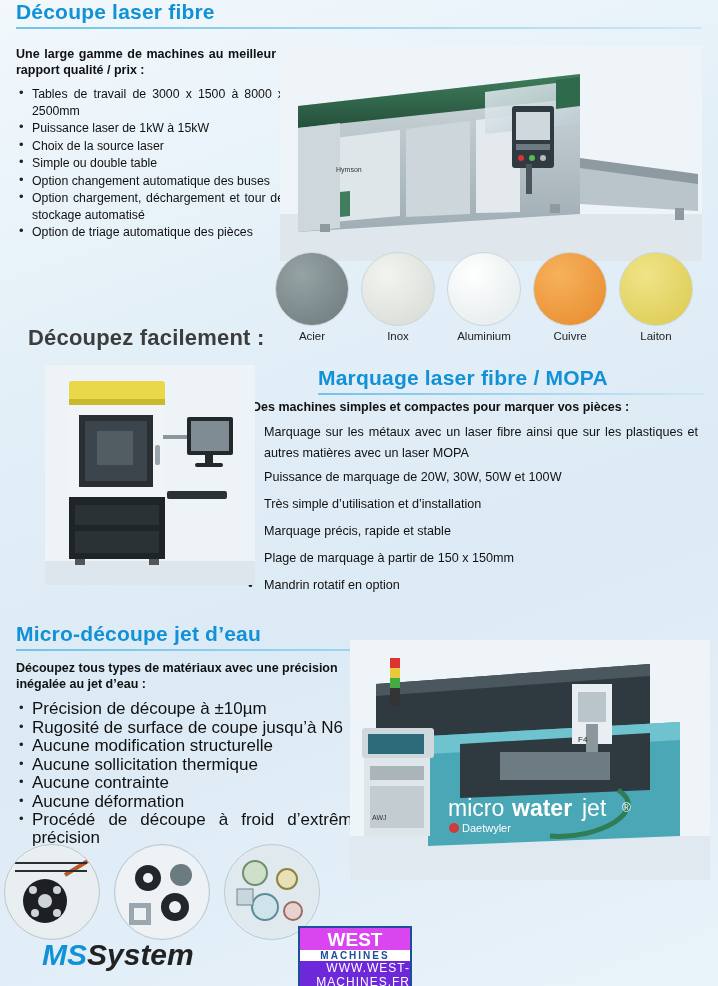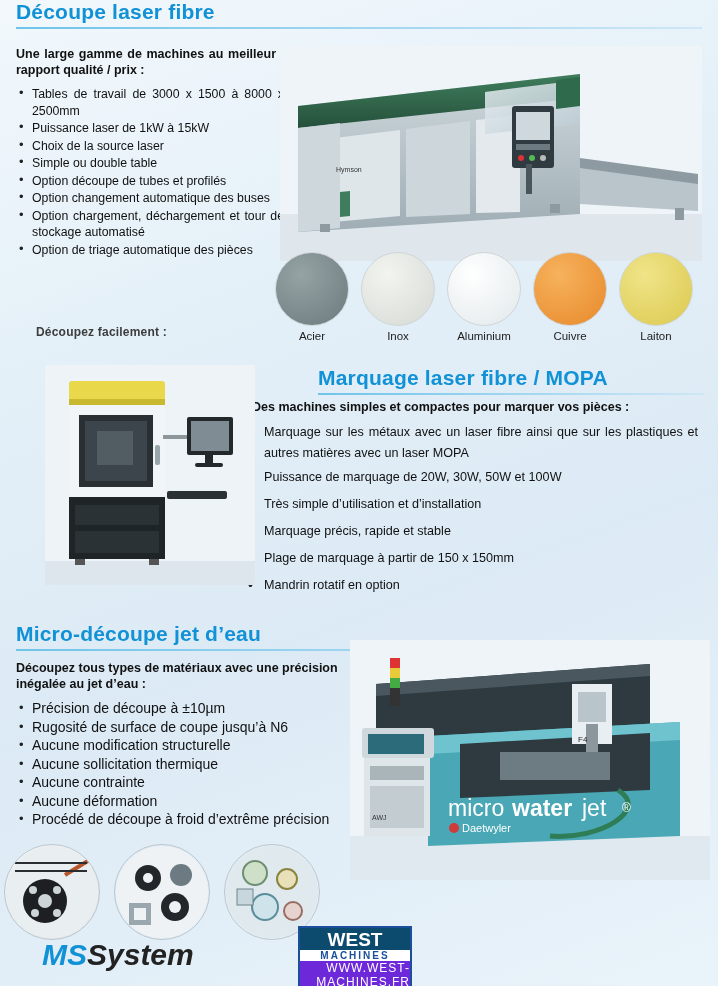--- a/index.html
+++ b/index.html
@@ -45,29 +45,29 @@
   #sec2-list{position:absolute;left:246px;top:102px;width:452px;}
   #sec2-list li{padding-left:18px;font-size:12.6px;line-height:27px;margin:0;}
   #sec2-list li:before{left:2px;top:0;font-size:14px;}
   #marker-machine{position:absolute;left:45px;top:45px;width:210px;height:220px;}
 
   
   #sec3{position:absolute;left:0;top:612px;width:718px;height:374px;}
   #sec3-title{position:absolute;left:16px;top:10px;width:686px;}
   #sec3-intro{position:absolute;left:16px;top:48px;width:330px;font-size:12.5px;line-height:16px;font-weight:bold;}
   #sec3-list{position:absolute;left:16px;top:88px;width:346px;}
-  #sec3-list li{font-size:14px;line-height:17.5px;}
+  #sec3-list li{font-size:17px;line-height:17.5px;}
   #wjet{position:absolute;left:350px;top:28px;width:360px;height:240px;}
   #samples{position:absolute;left:4px;top:232px;width:340px;height:96px;display:flex;gap:14px;}
   .sample{width:94px;height:94px;border-radius:50%;overflow:hidden;border:1px solid #bcc6cc;}
   #brand{position:absolute;left:18px;top:326px;font-size:30px;font-weight:bold;font-style:italic;margin-left:24px;}
   #brand .b1{color:#1191d6;}
   #brand .b2{color:#222;}
   #westlogo{position:absolute;left:298px;top:926px;width:110px;height:56px;}
-  .wl-top{background:#0c4a6e;color:#fff;font-weight:bold;font-size:19px;text-align:center;line-height:20px;padding-top:2px;}
+  .wl-top{background:#d946ef;color:#fff;font-weight:bold;font-size:19px;text-align:center;line-height:20px;padding-top:2px;}
   .wl-mid{background:#fff;color:#1b4f9c;font-weight:bold;font-size:10px;text-align:center;letter-spacing:2px;}
   .wl-bot{background:#6d28d9;color:#fff;font-size:12px;text-align:right;letter-spacing:1px;}
   .wl-box{border:2px solid #1b4f9c;}
 </style>
 </head>
 <body>
 
 <div class="page">
 
   <div id="sec1">
@@ -77,21 +77,20 @@
       <div class="rule"></div>
     </div>
 
     <div id="sec1-intro">Une large gamme de machines au meilleur rapport qualité / prix :</div>
 
     <ul class="bl" id="sec1-list">
       <li>Tables de travail de 3000 x 1500 à 8000 x 2500mm</li>
       <li>Puissance laser de 1kW à 15kW</li>
       <li>Choix de la source laser</li>
       <li>Simple ou double table</li>
-      <li>Option découpe de tubes et profilés</li>
       <li>Option changement automatique des buses</li>
       <li>Option chargement, déchargement et tour de stockage automatisé</li>
       <li>Option de triage automatique des pièces</li>
     </ul>
 
     <svg id="laser-machine" viewBox="0 0 422 215">
       <defs>
         <linearGradient id="gBody" x1="0" y1="0" x2="0" y2="1">
           <stop offset="0" stop-color="#cfd9dd"></stop>
             <stop offset="1" stop-color="#9fadb4"></stop>
@@ -135,21 +134,21 @@
       <polygon points="60,146 70,145 70,170 60,171" fill="#3f7d5c"></polygon>
 
       <polygon points="18,82 60,77 60,182 18,186" fill="#cdd7dc"></polygon>
       <text x="56" y="126" font-family="Liberation Sans, sans-serif" font-size="7" fill="#333">Hymson</text>
 
       <rect x="40" y="178" width="10" height="8" fill="#8e9aa0"></rect>
       <rect x="270" y="158" width="10" height="9" fill="#8e9aa0"></rect>
       <rect x="395" y="162" width="9" height="12" fill="#8e9aa0"></rect>
     </svg>
 
-    <div class="sect-title" style="position:absolute;left:28px;top:325px;font-size:12px;color:#3d3d3d;margin-left:8px;">Découpez facilement :</div>
+    <div class="sect-title" style="position:absolute;left:28px;top:325px;font-size:22px;color:#3d3d3d;">Découpez facilement :</div>
 
     <div id="materials">
       <div class="mat">
         <div class="disc" style="background:radial-gradient(circle at 35% 30%,#96a3a5,#6d7a7d);"></div>
         <div class="lbl">Acier</div>
       </div>
       <div class="mat">
         <div class="disc" style="background:radial-gradient(circle at 35% 30%,#f2f4f0,#d5d9d3);"></div>
         <div class="lbl">Inox</div>
       </div>

